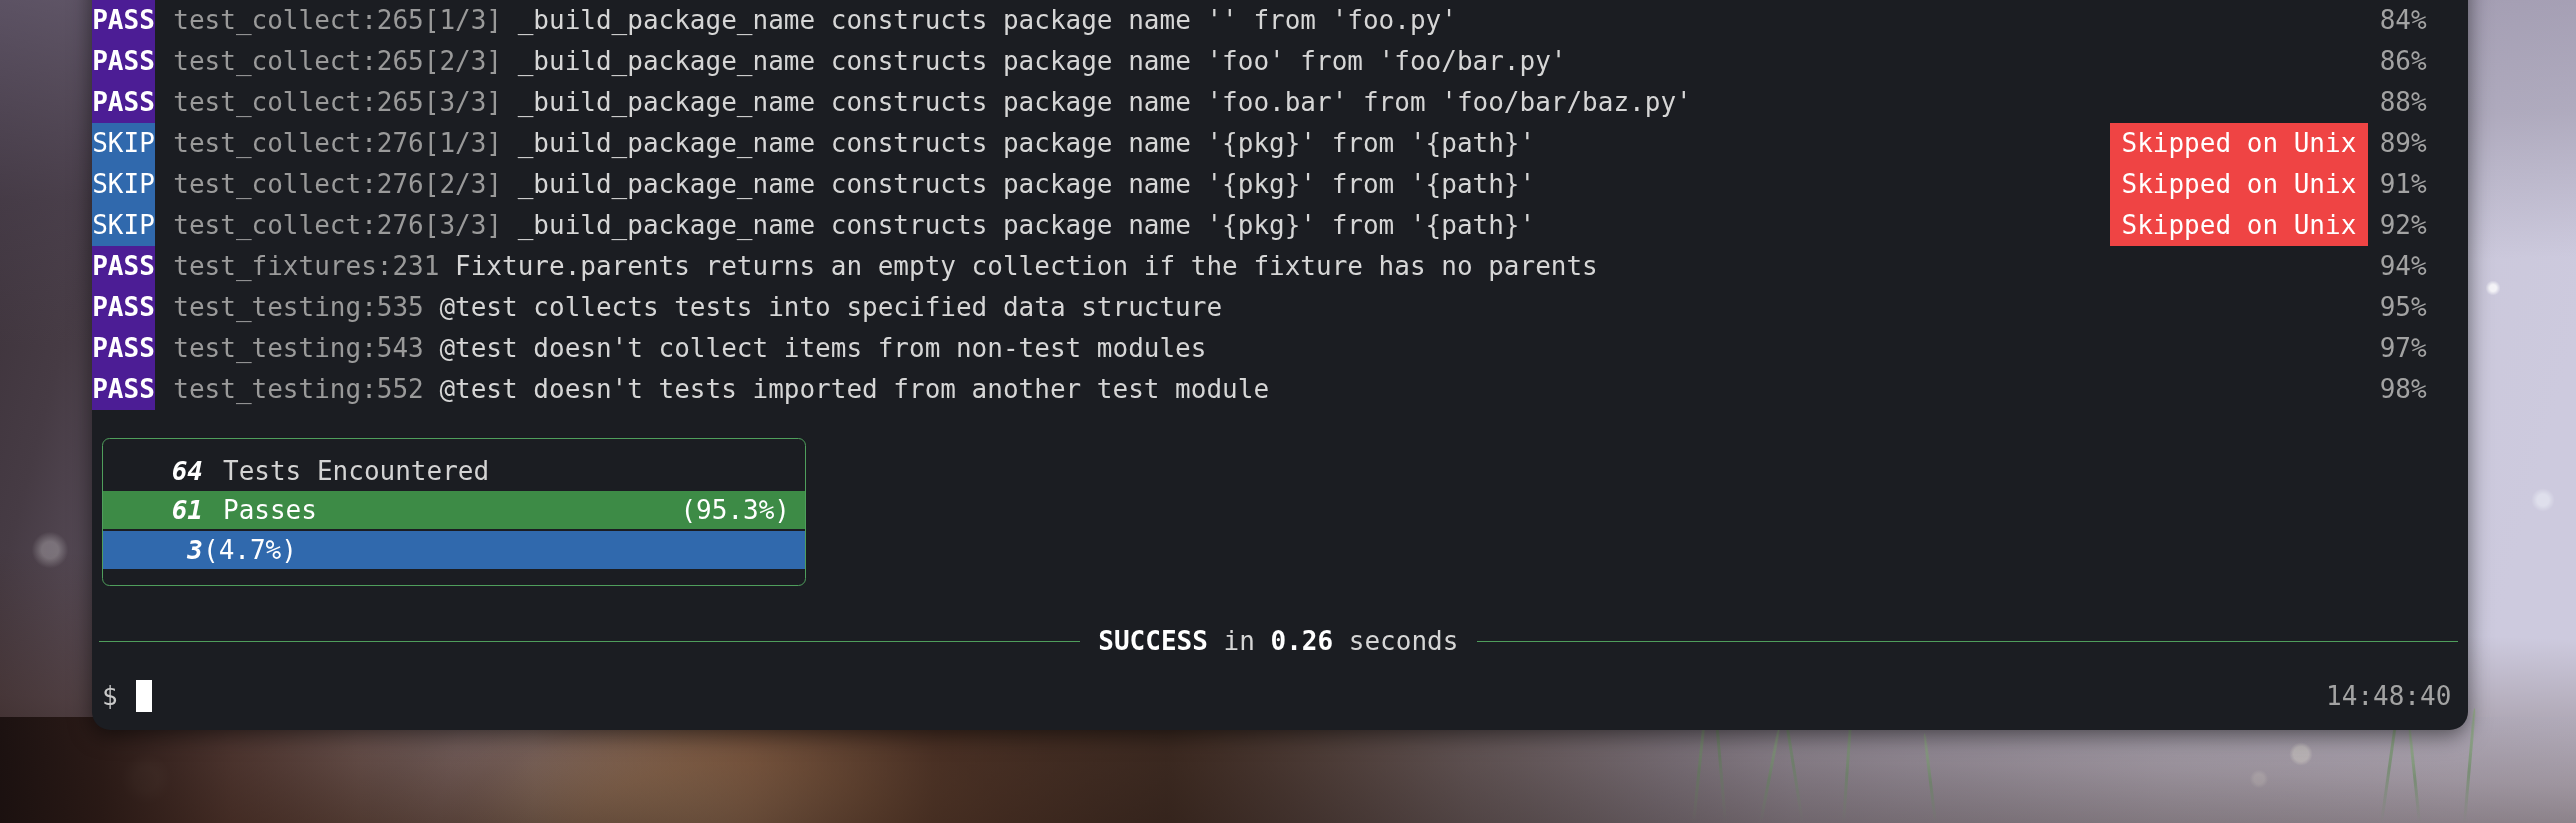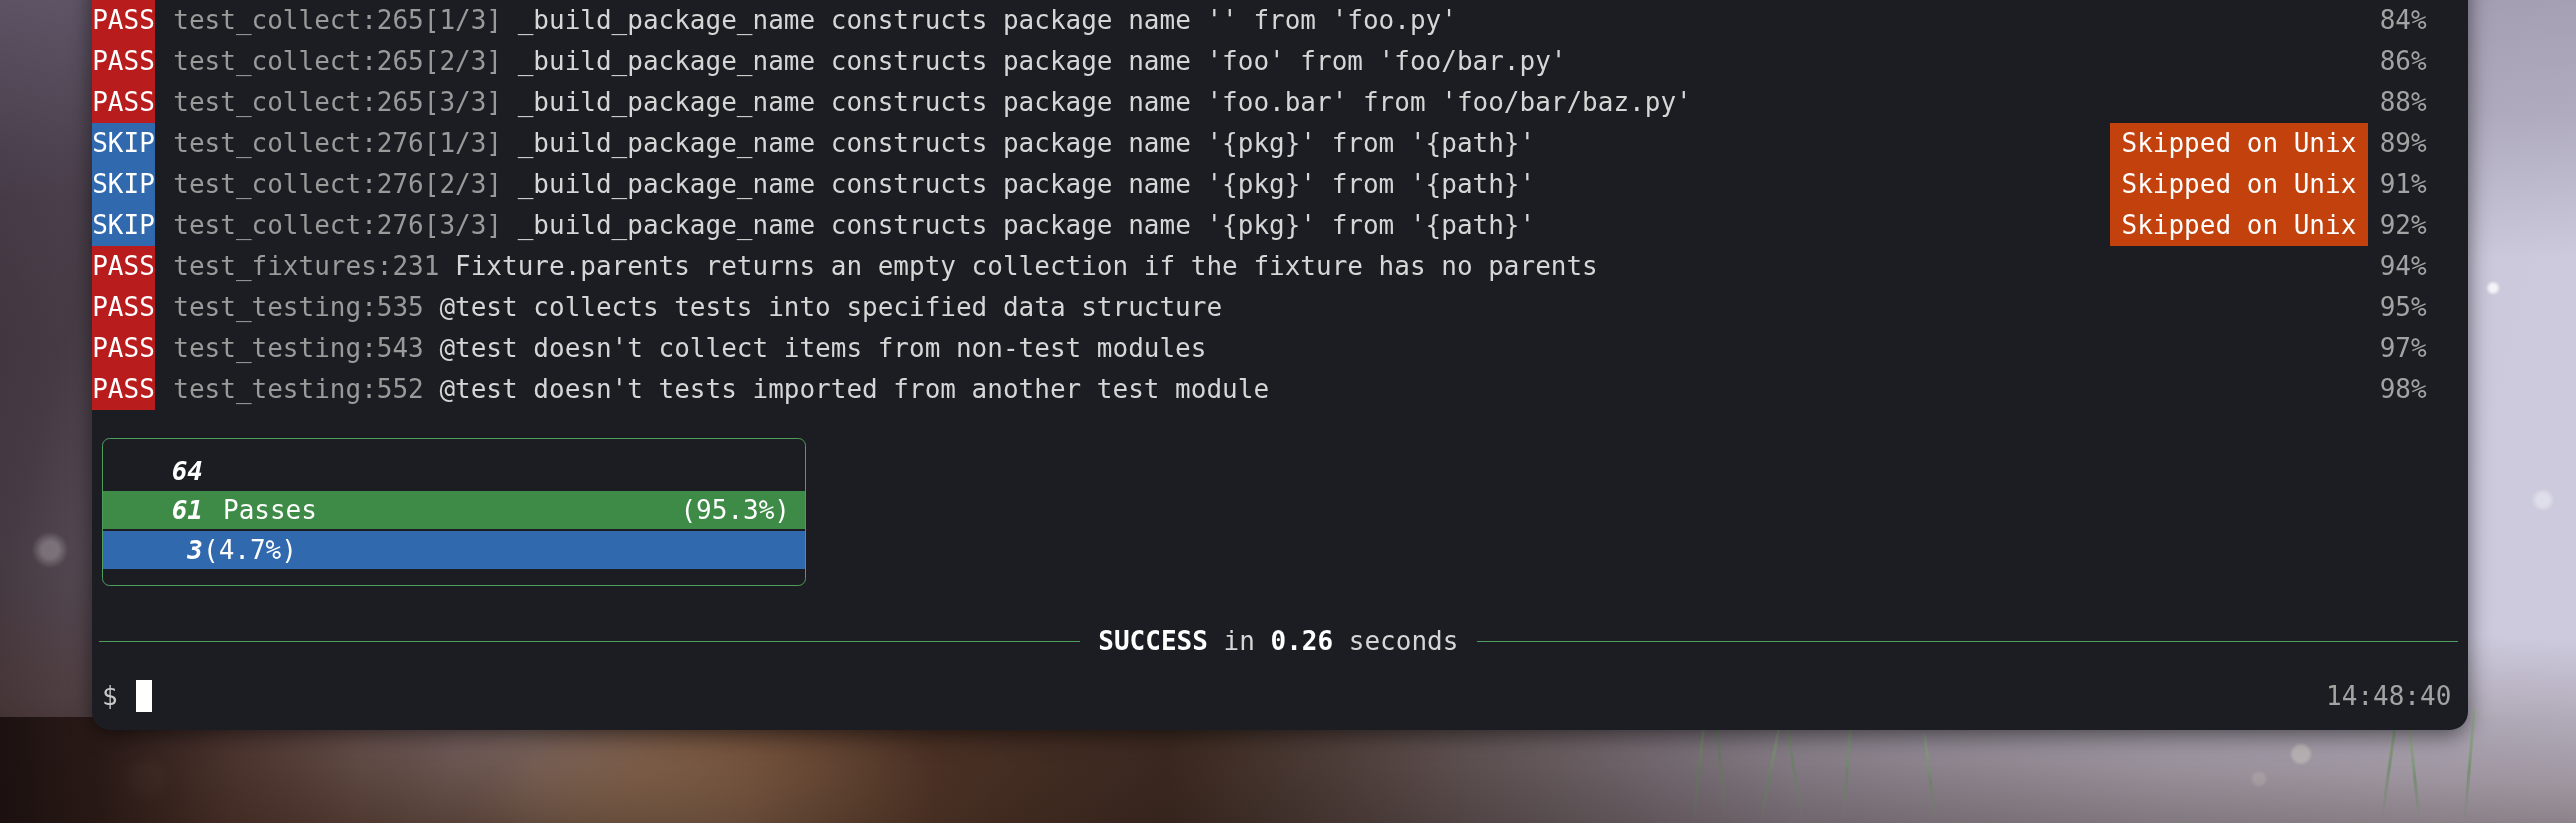--- a/index.html
+++ b/index.html
@@ -122,36 +122,36 @@
   .badge {
     display: inline-block;
     width: 63px;
     height: 41px;
     line-height: 41px;
     text-align: center;
     color: #ffffff;
     font-weight: 400;
     flex: 0 0 auto;
   }
-  .badge.pass { background: #b91c1c; }
+  .badge.pass { background: #4c1d95; font-weight: bold; }
   .badge.skip { background: #3069ad; }
   .rowtext {
     padding-left: 18.3px;
     flex: 1 1 auto;
     overflow: hidden;
   }
   .tid   { color: #9a9a9a; }
   .tdesc { color: #d6d6d6; }
   .note {
     position: absolute;
     right: 100px;
     top: 0;
     height: 41px;
     line-height: 41px;
-    background: #c2410c;
+    background: #ef4444;
     color: #ffffff;
     padding: 0 11.7px;
   }
   .pct {
     position: absolute;
     right: 13.3px;
     top: 0;
     height: 41px;
     line-height: 41px;
     width: 75px;
@@ -285,21 +285,21 @@
         <div class="row"><span class="badge skip">SKIP</span><span class="rowtext"><span class="tid">test_collect:276[3/3]</span> <span class="tdesc">_build_package_name constructs package name '{pkg}' from '{path}'</span></span><span class="note">Skipped on Unix</span><span class="pct">92%</span></div>
         <div class="row"><span class="badge pass">PASS</span><span class="rowtext"><span class="tid">test_fixtures:231</span> <span class="tdesc">Fixture.parents returns an empty collection if the fixture has no parents</span></span><span class="pct">94%</span></div>
         <div class="row"><span class="badge pass">PASS</span><span class="rowtext"><span class="tid">test_testing:535</span> <span class="tdesc">@test collects tests into specified data structure</span></span><span class="pct">95%</span></div>
         <div class="row"><span class="badge pass">PASS</span><span class="rowtext"><span class="tid">test_testing:543</span> <span class="tdesc">@test doesn't collect items from non-test modules</span></span><span class="pct">97%</span></div>
         <div class="row"><span class="badge pass">PASS</span><span class="rowtext"><span class="tid">test_testing:552</span> <span class="tdesc">@test doesn't tests imported from another test module</span></span><span class="pct">98%</span></div>
       </div>
 
     <div id="results-wrap">
       <div id="results-box">
         <div id="results-rows">
-            <div class="res-row total"><span class="num">64</span><span class="pc"></span></div>
+            <div class="res-row total"><span class="num">64</span><span class="lbl">Tests Encountered</span><span class="pc"></span></div>
             <div class="res-row pass"><span class="num">61</span><span class="lbl">Passes</span><span class="pc">(95.3%)</span></div>
             <div class="res-row skip"><span class="num">3</span><span class="pc">(4.7%)</span></div>
           </div>
       </div>
     </div>
 
     <div id="success-line">
       <div class="rule"></div>
       <div class="stext"><b>SUCCESS</b><span> <span>in</span> </span><b>0.26</b><span> <span>seconds</span></span></div>
       <div class="rule"></div>

